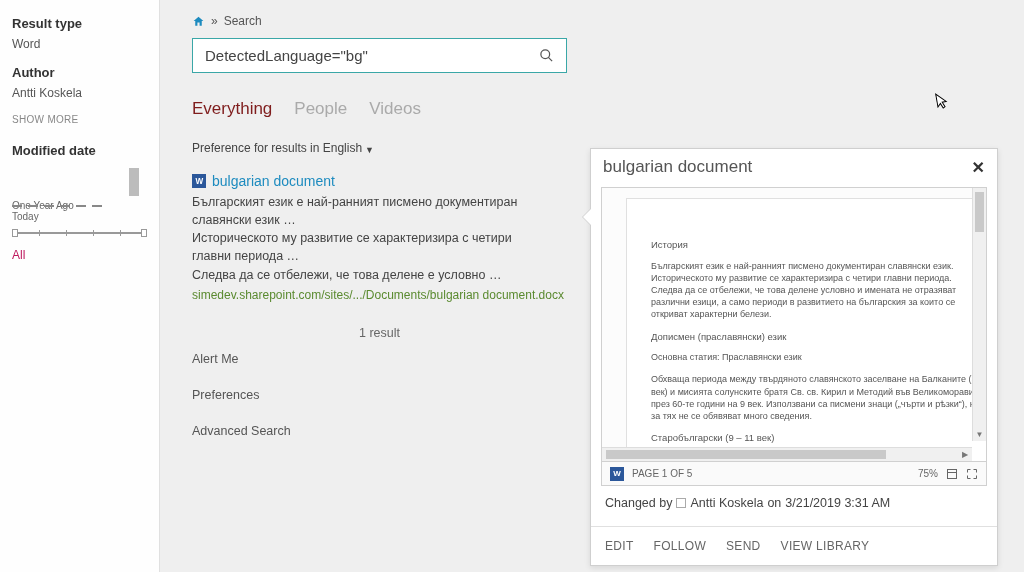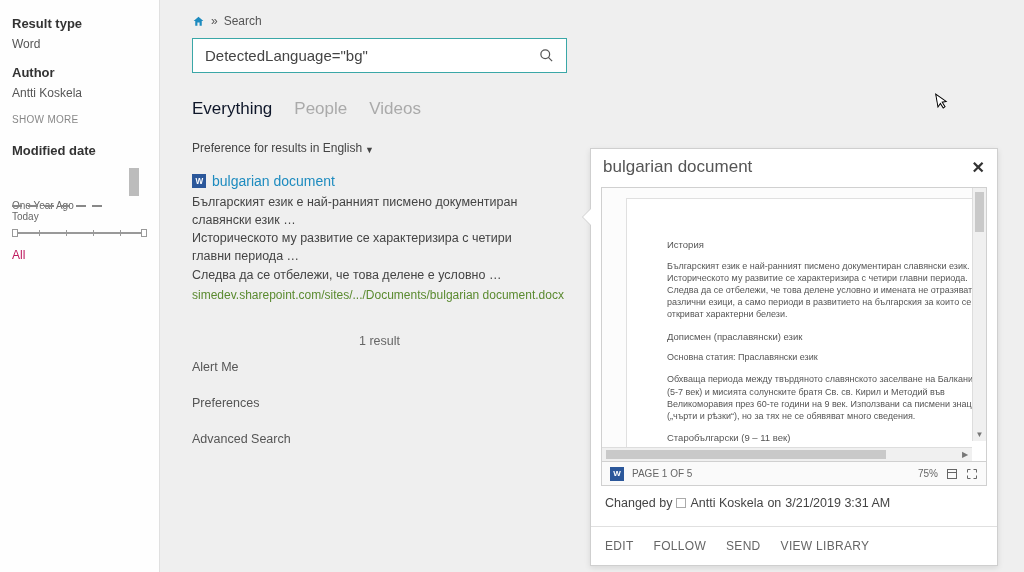--- a/index.html
+++ b/index.html
@@ -49,28 +49,28 @@
       padding: 8px 12px;
       width: 375px;
       margin-bottom: 26px;
     }
     .searchbox input {
       flex:1; border:none; outline:none; font-size:15px; color:#444;
     }
     .searchbox .search-icn { width:16px; height:16px; display:flex; align-items:center; justify-content:center; color:#555; cursor:pointer;}
     .scopes { display:flex; gap:22px; font-size:17px; margin-bottom:22px; }
     .scopes .scope { color:#aaa; cursor:pointer; }
-    .scopes .scope.active { color:#0f172a; }
+    .scopes .scope.active { color:#7f1d1d; }
     .pref-line { font-size:12px; color:#444; margin-bottom:18px; display:flex; align-items:flex-end; gap:3px;}
     .pref-line .caret{ font-size:9px; }
     .result .title { color:#1d8bbf; font-size:14px; margin-bottom:4px; display:flex; align-items:center; gap:6px; cursor:pointer;}
     .result .title .doc-icon{ width:14px; height:14px; display:inline-flex; }
     .result .snippet { color:#444; font-size:12.5px; line-height:1.45; max-width: 360px; }
     .result .url { color:#5a8a2f; font-size:12px; margin-top:4px;}
-    .result-meta { text-align:center; margin-top:32px; font-size:12.5px; color:#666; width:375px;}
+    .result-meta { text-align:center; margin-top:24px; font-size:12.5px; color:#666; width:375px;}
     .result-actions { display:flex; justify-content:center; gap:22px; margin-top:12px; font-size:12.5px; color:#555; width:375px;flex-direction:column;}
     .result-actions span{ cursor:pointer;}
     .preview {
       position:absolute;
       top: 148px;
       left: 590px;
       width: 408px;
       background:#fff;
       border:1px solid #cfcfcf;
       box-shadow: 0 2px 6px rgba(0,0,0,0.1);
@@ -93,21 +93,21 @@
       overflow:hidden;
     }
     .doc-preview .scroll-y{position:absolute; right:0; top:0; bottom:20px; width:14px; background:#f0f0f0; border-left:1px solid #ddd;}
     .doc-preview .scroll-y .thumb{position:absolute; left:2px; right:2px; top:4px; height:40px; background:#c9c9c9;}
     .doc-preview .scroll-y .arrow{position:absolute; left:0; right:0; height:14px; display:flex;align-items:center;justify-content:center; font-size:8px; color:#777;}
     .doc-preview .scroll-x{position:absolute; left:0; right:14px; bottom:0; height:14px; background:#f0f0f0; border-top:1px solid #ddd;}
     .doc-preview .scroll-x .thumb{position:absolute; top:2px; bottom:2px; left:4px; width:280px; background:#c9c9c9;}
     .doc-preview .scroll-x .arrow{position:absolute; top:0; bottom:0; width:14px; display:flex;align-items:center;justify-content:center; font-size:8px; color:#777;}
     .doc-page{
       position:absolute; left:24px; top:10px; width:380px; background:#fff;
-      border:1px solid #e0e0e0; padding:40px 20px 20px 40px;
+      border:1px solid #e0e0e0; padding:40px 20px 20px 24px;
       font-size:9px; color:#555; line-height:1.35;
     }
     .doc-page h5{font-size:9.5px; margin-bottom:8px; font-weight:normal;}
     .doc-page p{margin-bottom:10px;}
     .doc-statusbar{
       margin:0 10px; border:1px solid #d0d0d0; border-top:none;
       background:#fafafa; height:24px; display:flex; align-items:center; padding:0 8px; font-size:10px; color:#666;
       gap:8px;
     }
     .doc-statusbar .word-icon{width:14px;height:14px;background:#2b579a;display:inline-flex;align-items:center;justify-content:center;color:#fff;font-size:8px;font-weight:bold;}

